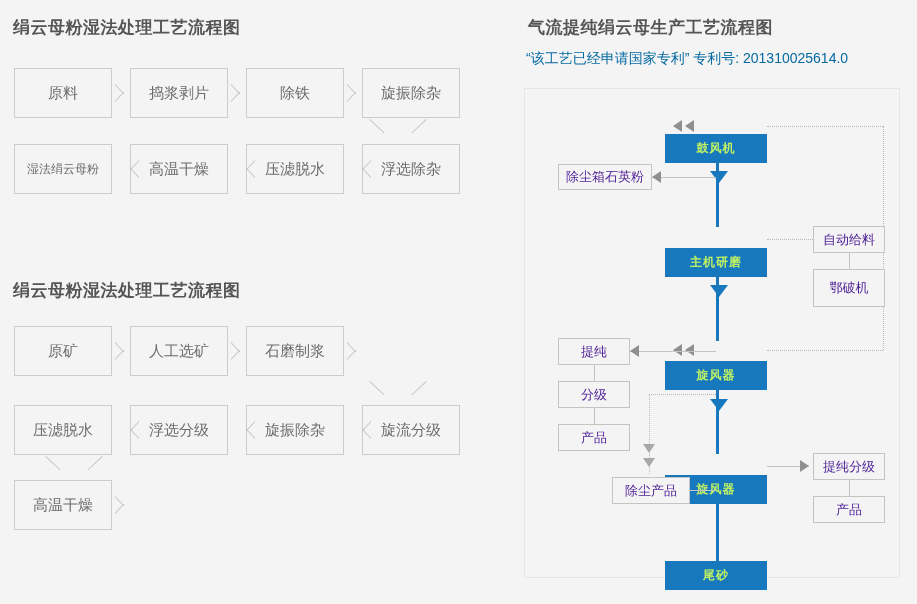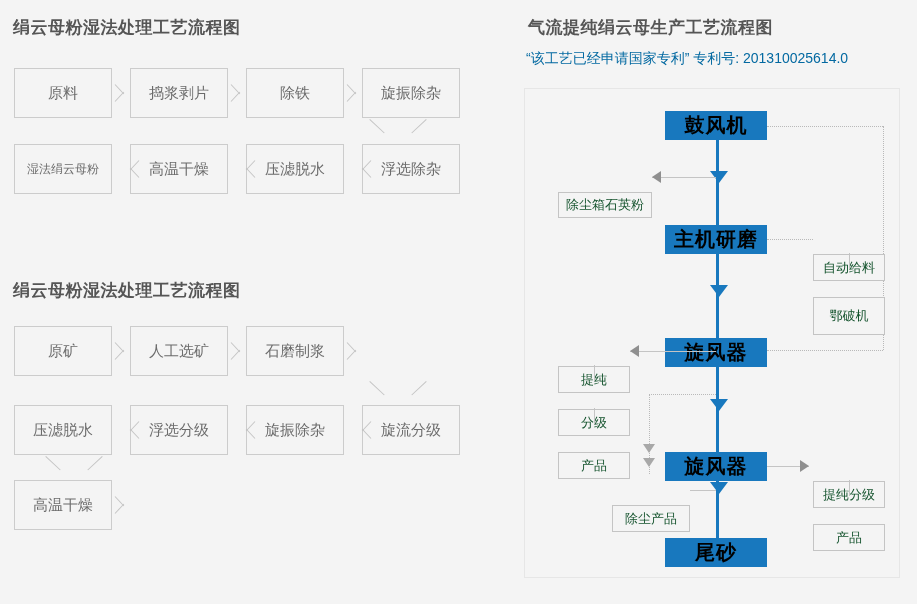--- a/index.html
+++ b/index.html
@@ -61,29 +61,29 @@
     position:absolute;left:26px;top:50px;
     font-size:14px;color:#0369a1;white-space:nowrap;
   }
   .diagram-panel{
     position:absolute;left:24px;top:88px;
     width:376px;height:490px;
     background:#f4f4f4;border:1px solid #e6e6e6;
     box-sizing:border-box;
   }
   .d-blue{
-    position:absolute;background:#1878be;color:#000000;
+    position:absolute;background:#1878be;color:#bef264;
     display:flex;align-items:center;justify-content:center;
-    font-size:20px;font-weight:bold;letter-spacing:1px;
-    box-sizing:border-box;white-space:nowrap;
+    font-size:12px;font-weight:bold;letter-spacing:1px;
+    box-sizing:border-box;white-space:nowrap;margin-top:23px;
   }
   .d-gray{
     position:absolute;border:1px solid #c4c4c4;background:#f4f4f4;
-    color:#14532d;display:flex;align-items:center;justify-content:center;
-    font-size:13px;box-sizing:border-box;white-space:nowrap;margin-top:28px;
+    color:#4c1d95;display:flex;align-items:center;justify-content:center;
+    font-size:13px;box-sizing:border-box;white-space:nowrap;
   }
   .vline{position:absolute;background:#1878be;width:3px;}
   .vtri{
     position:absolute;width:0;height:0;
     border-left:9px solid transparent;border-right:9px solid transparent;
     border-top:12px solid #1878be;
   }
   .gline{position:absolute;background:#c4c4c4;}
   .gline.h{height:1px;}
   .gline.v{width:1px;}

